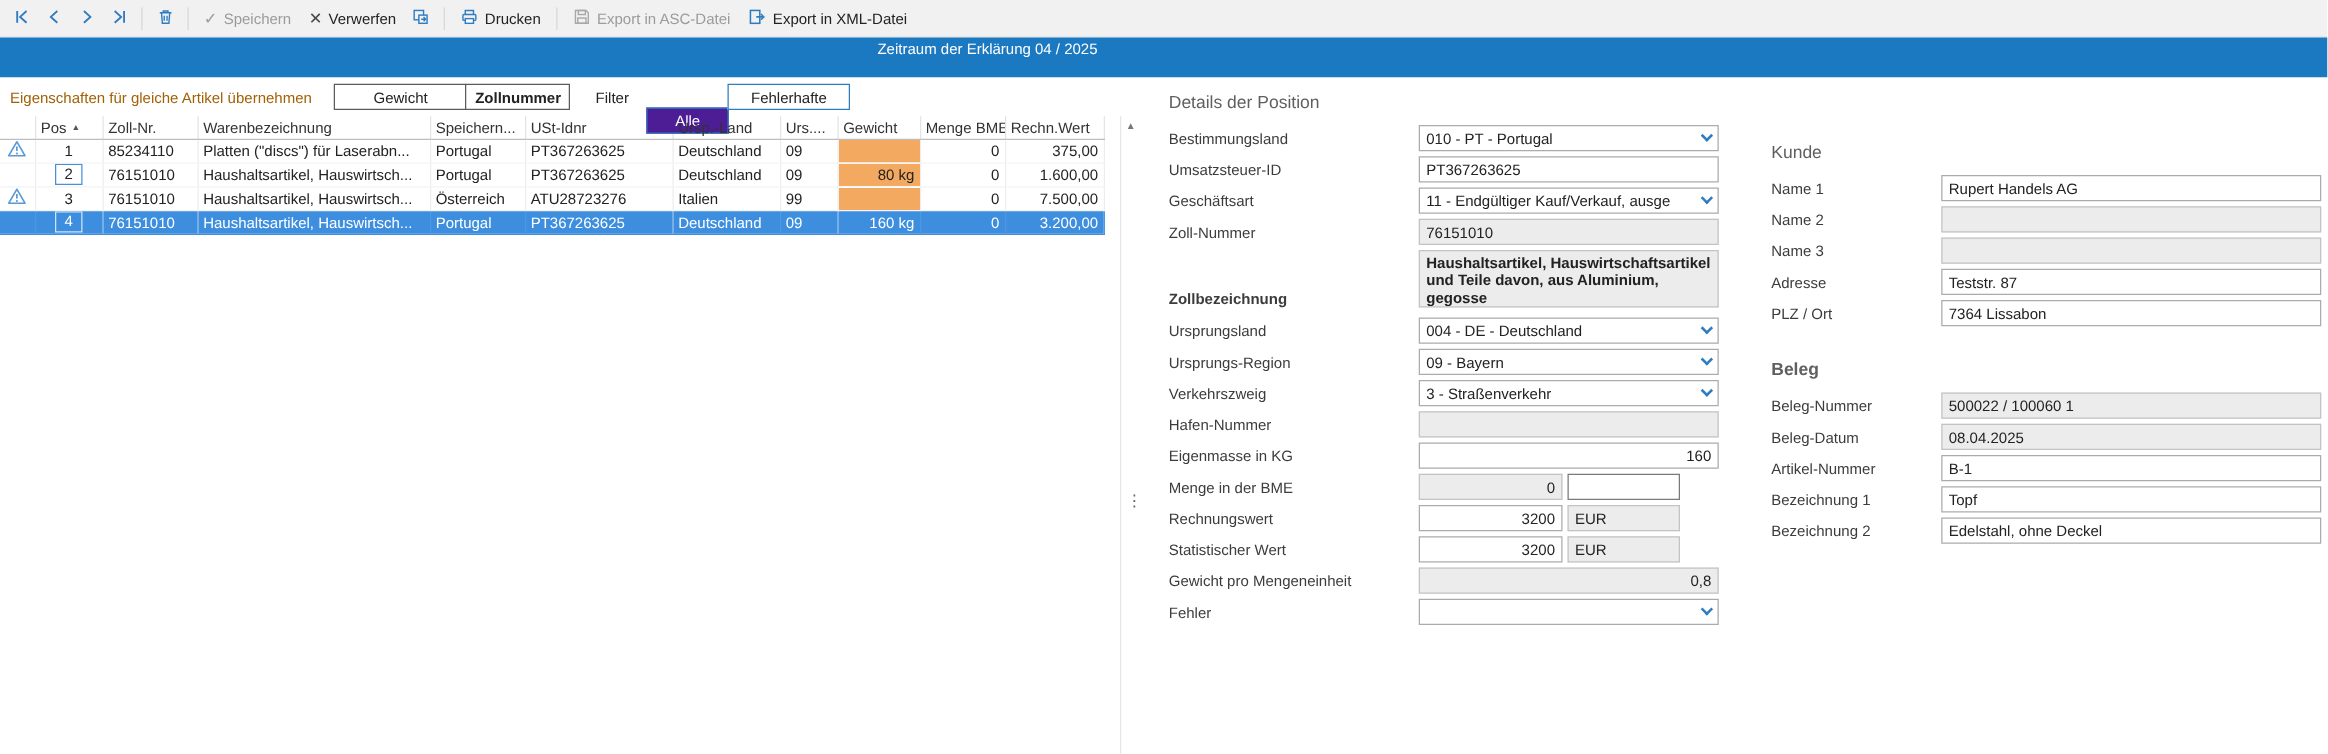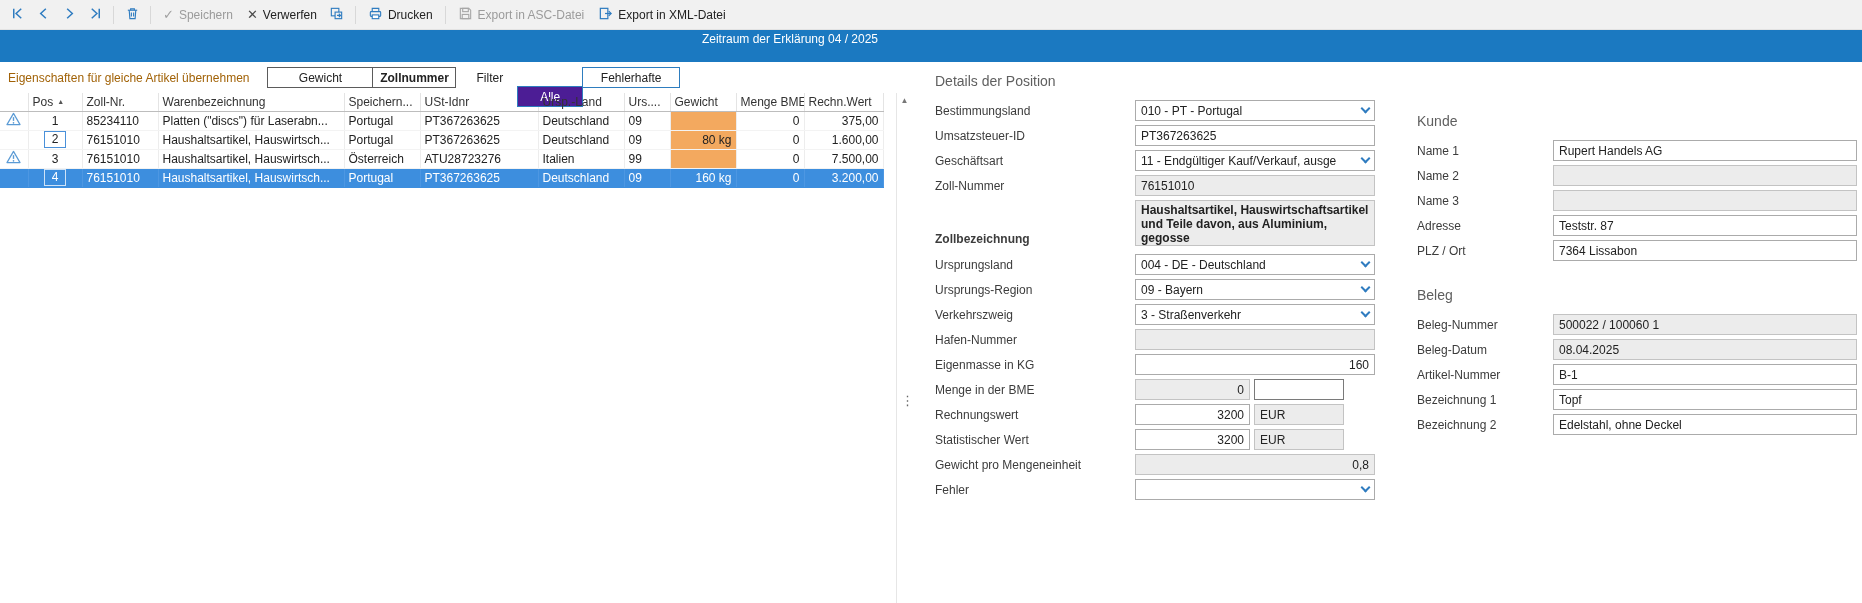--- a/index.html
+++ b/index.html
@@ -77,21 +77,21 @@
   .fld.unit { width:90px; }
   .fld.right { justify-content:flex-end; }
   .fld.disabled { background:#ececec; border-color:#c3c3c3; }
   .fld.strong-border { border-color:#7a7a7a; }
   .fld.dd { justify-content:space-between; }
   .fld.area { height:46px; align-items:flex-start; padding-top:2px;
               white-space:normal; line-height:14px; }
   .chev { width:7px; height:7px; border-right:2px solid #2f7cc0; border-bottom:2px solid #2f7cc0;
           transform:rotate(45deg); margin-top:-4px; flex:0 0 auto; }
   .right-panel .fld { width:304px; }
-  .beleg-gap { margin-top:26px; }
+  .beleg-gap { margin-top:26px;font-weight:bold; }
 </style>
 </head>
 <body>
 
 <div class="toolbar">
   <button class="tb-ico">
     <span>
       <svg width="15" height="15" viewBox="0 0 16 16" fill="none" stroke="#2f7cc0" stroke-width="1.6">
           <path d="M4 3v10"></path>
           <path d="M12 3 L6.5 8 L12 13"></path>

